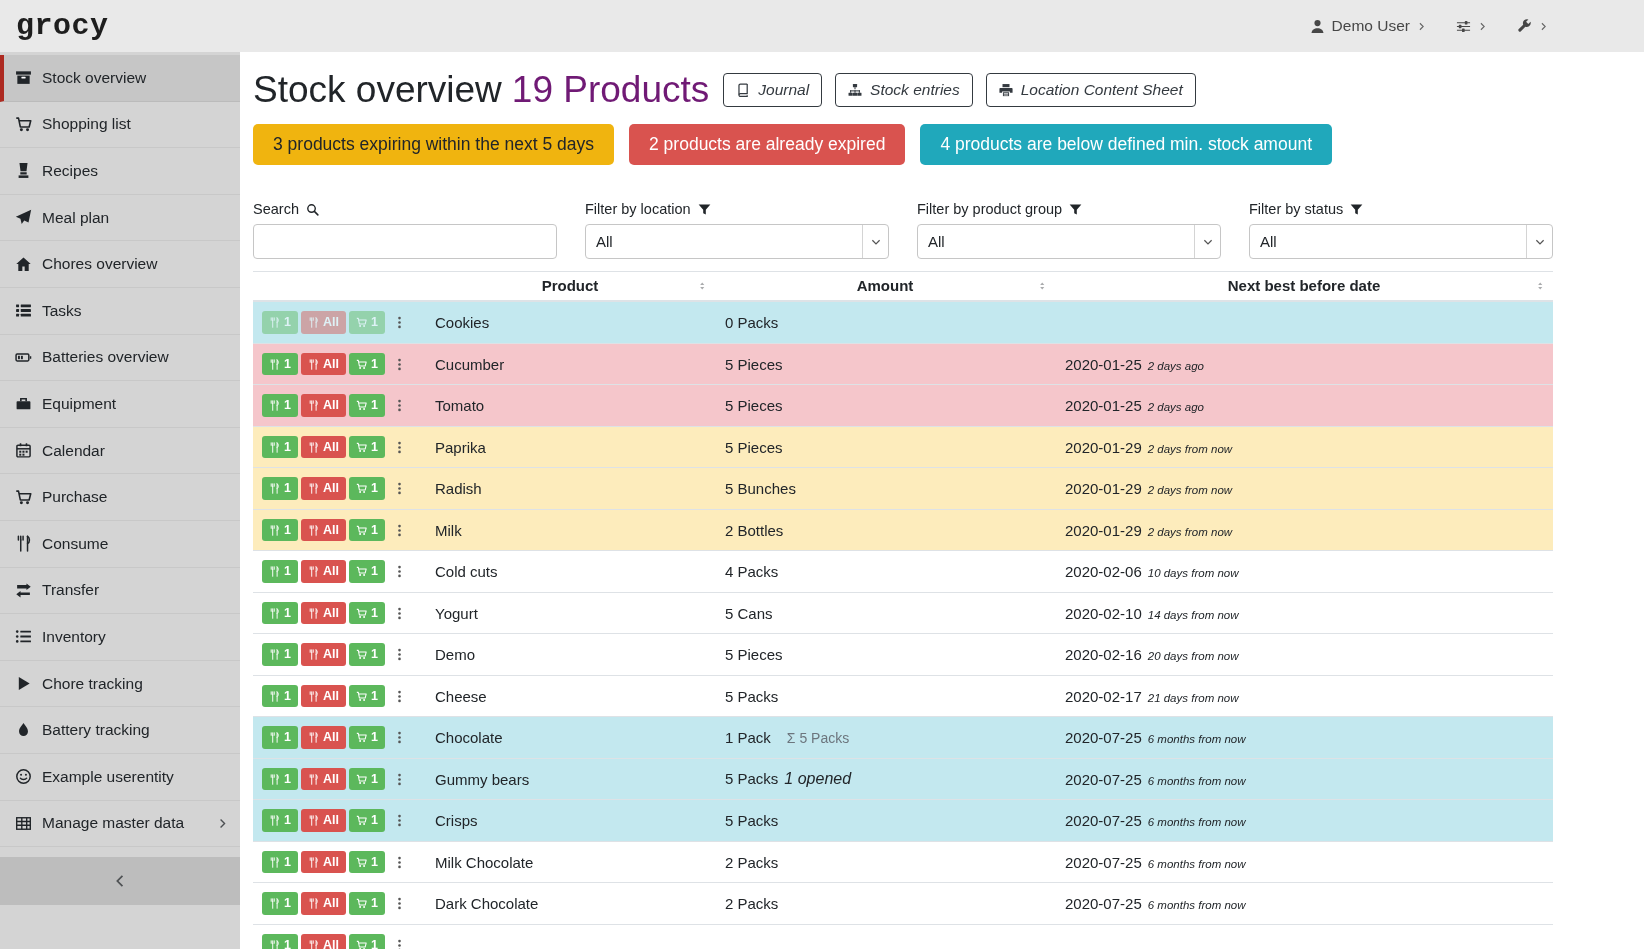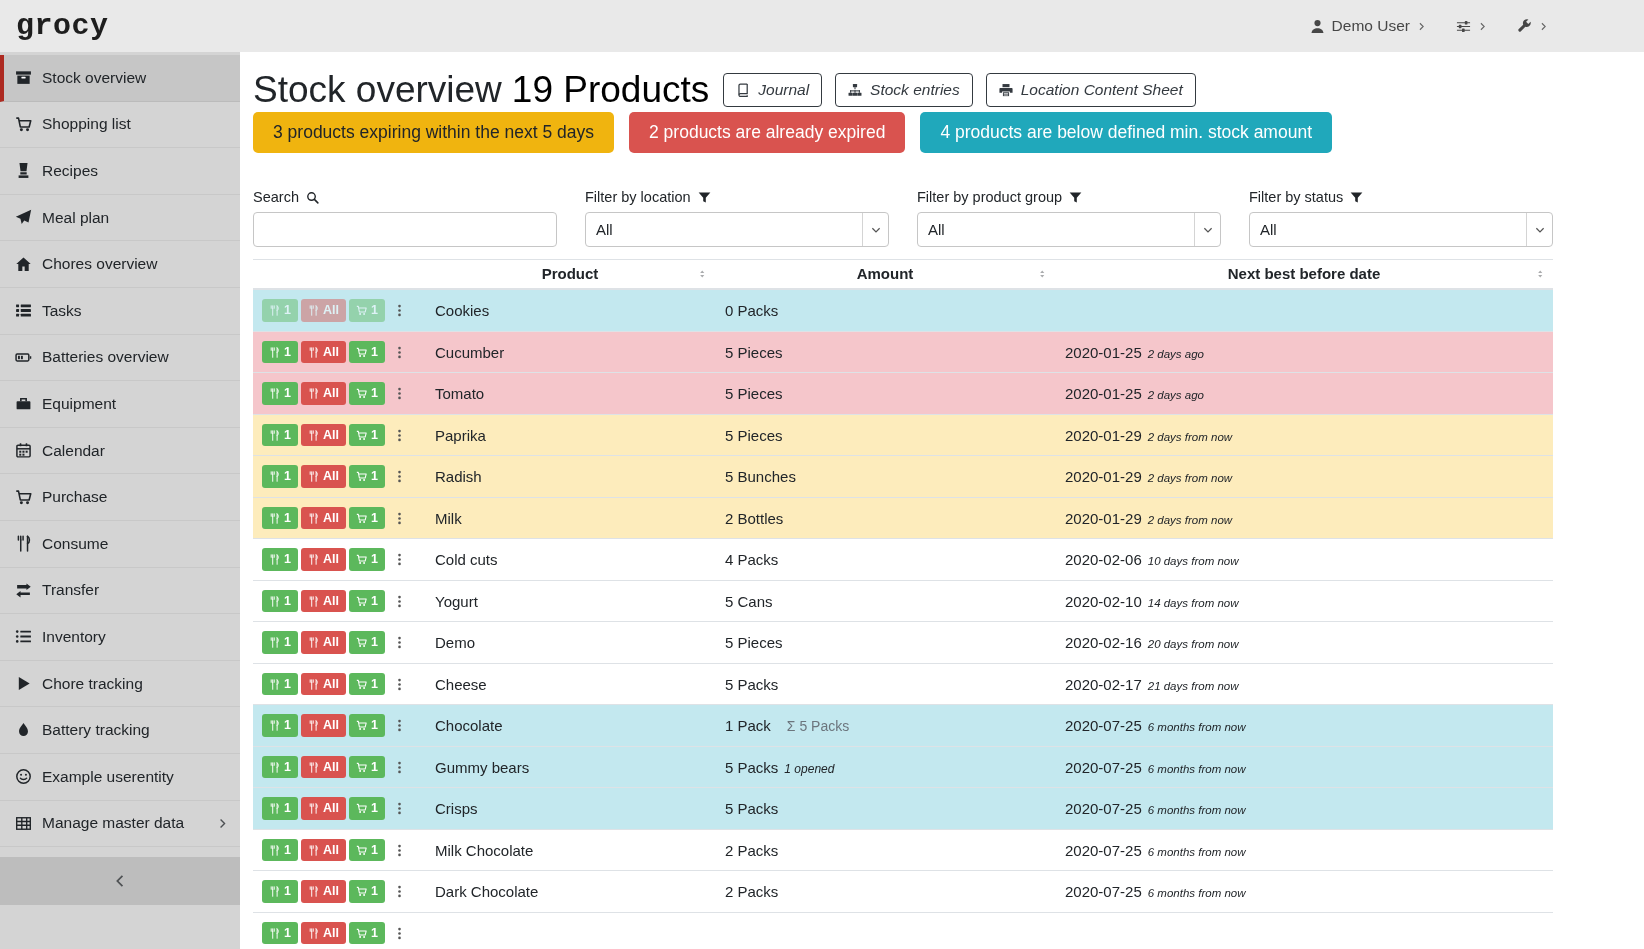--- a/index.html
+++ b/index.html
@@ -40,31 +40,31 @@
     margin-top:10px; height:48px; background:#bdbdbd;
     display:flex; align-items:center; justify-content:center; cursor:pointer;
   }
   .collapse-strip .ic { width:14px; height:14px; opacity:.7; }
 
   
   .main { flex:1; padding:16px 91px 0 13px; overflow:hidden; }
 
   .title-row { display:flex; align-items:center; }
   h1 { margin:0; font-size:37px; font-weight:500; line-height:1.2; white-space:nowrap; }
-  h1 .count { color:#000000; font-weight:400; margin-left:10px; }
+  h1 .count { color:#701a75; font-weight:400; margin-left:10px; }
   .title-buttons { display:flex; gap:13px; margin-left:14px; }
   .btn-outline {
     display:inline-flex; align-items:center; gap:8px;
     border:1px solid #343a40; background:#fff; color:#343a40;
     border-radius:4px; padding:7px 12px; font-size:15.5px;
     font-family:inherit; cursor:pointer; white-space:nowrap;font-style:italic;
   }
   .btn-outline .ic { width:14px; height:14px; }
 
-  .banners { display:flex; gap:15px; }
+  .banners { display:flex; gap:15px; margin-top:12px; }
   .banner { border-radius:5px; padding:10px 20px; font-size:17.5px; cursor:pointer; white-space:nowrap; }
 
   .filters { display:grid; grid-template-columns:repeat(4,304px); column-gap:28px; margin-top:36px; }
   .filter-label { display:flex; align-items:center; gap:7px; font-size:14.5px; margin-bottom:7px; }
   .filter-label .ic { width:13px; height:13px; }
   .text-input {
     width:100%; height:35px; border:1px solid #c6c6c6; border-radius:4px;
     padding:0 10px; font-size:15px; font-family:inherit; background:#fff; color:#212529;
   }
   .select-wrap { position:relative; }
@@ -104,21 +104,21 @@
     display:inline-flex; align-items:center; justify-content:center;
     width:16px; height:18px; margin-left:4px; color:#555; cursor:pointer; vertical-align:middle;
   }
   .dots-btn .ic { width:13px; height:13px; }
   .disabled-actions .abtn { opacity:.45; }
   tr.r-info    { background:#c3e8ef; }
   tr.r-danger  { background:#f5c6cb; }
   tr.r-warning { background:#fdecbc; }
   .rel  { font-style:italic; font-size:11.5px; margin-left:6px; }
   .sum  { color:#6c757d; margin-left:16px; font-size:14px; }
-  .note { font-style:italic; font-size:12px; margin-left:6px; }
+  .note { font-style:italic; font-size:16px; margin-left:6px; }
 </style>
 </head>
 <body>
 
 <svg width="0" height="0" style="position:absolute" aria-hidden="true">
   <defs>
     <symbol id="i-box" viewBox="0 0 16 16">
         <path fill="currentColor" d="M1 2.2h14v3.1H1z"></path>
         <path fill="currentColor" d="M2.2 6.2h11.6V14H2.2z"></path>
         <rect x="6" y="7.4" width="4" height="1.5" rx=".4" fill="#fff"></rect>

